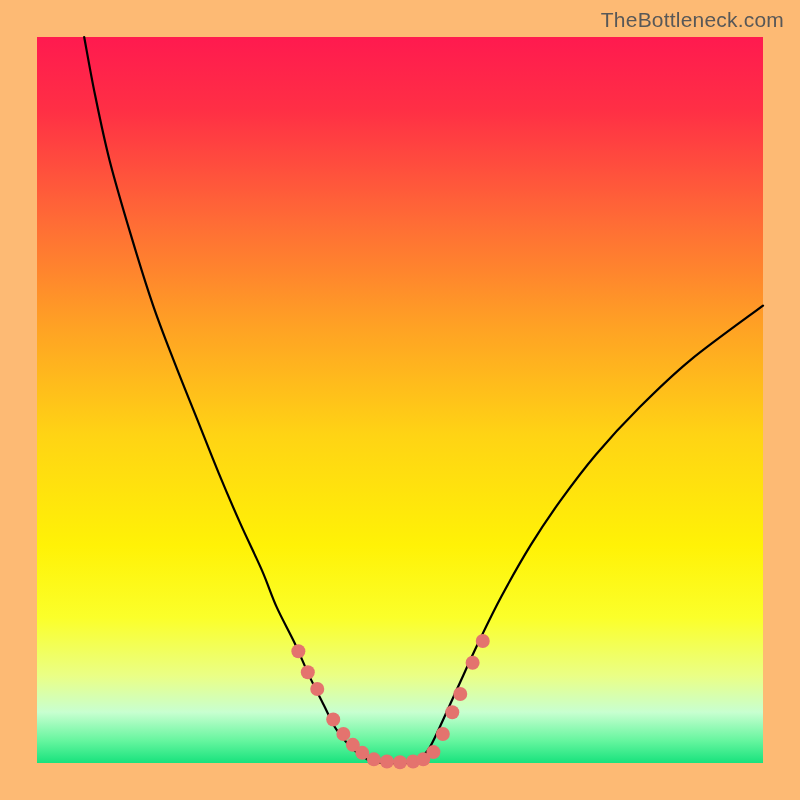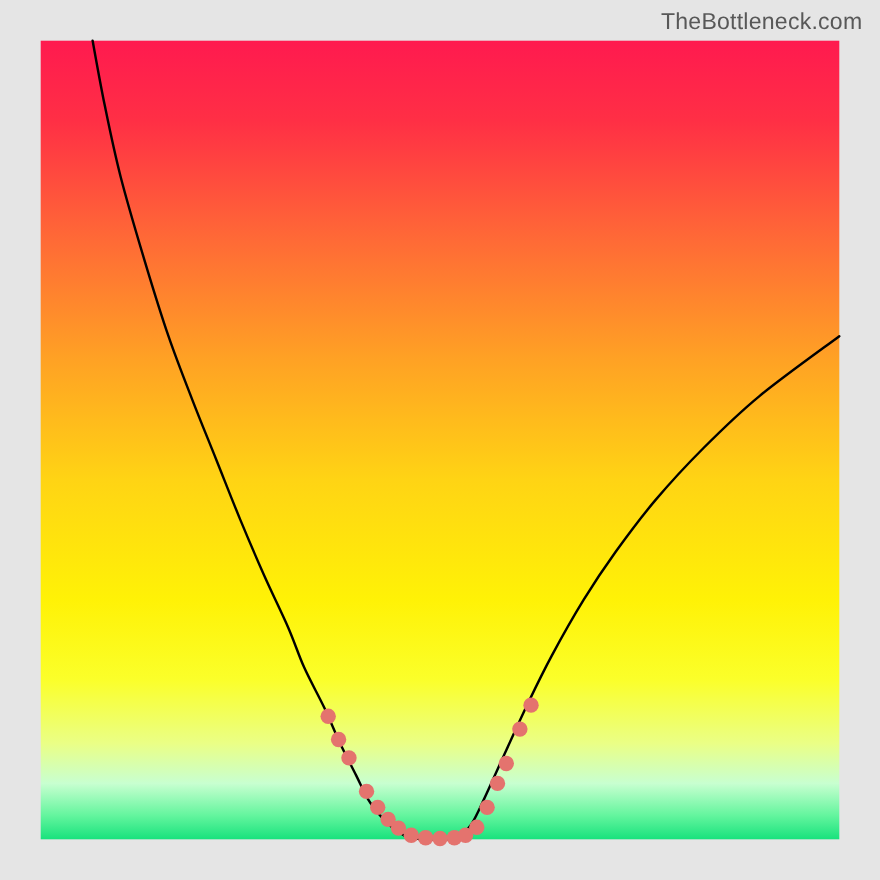--- a/index.html
+++ b/index.html
@@ -8,21 +8,21 @@
     width: 800px;
     height: 800px;
     overflow: hidden;
     background: #fff;
     font-family: Arial, Helvetica, sans-serif;
   }
   .frame {
     position: relative;
     width: 800px;
     height: 800px;
-    background: #e5e5e5;
+    background: #fdba74;
   }
   .plot {
     position: absolute;
     left: 37px;
     top: 37px;
     width: 726px;
     height: 726px;
     
   }
   .watermark {

